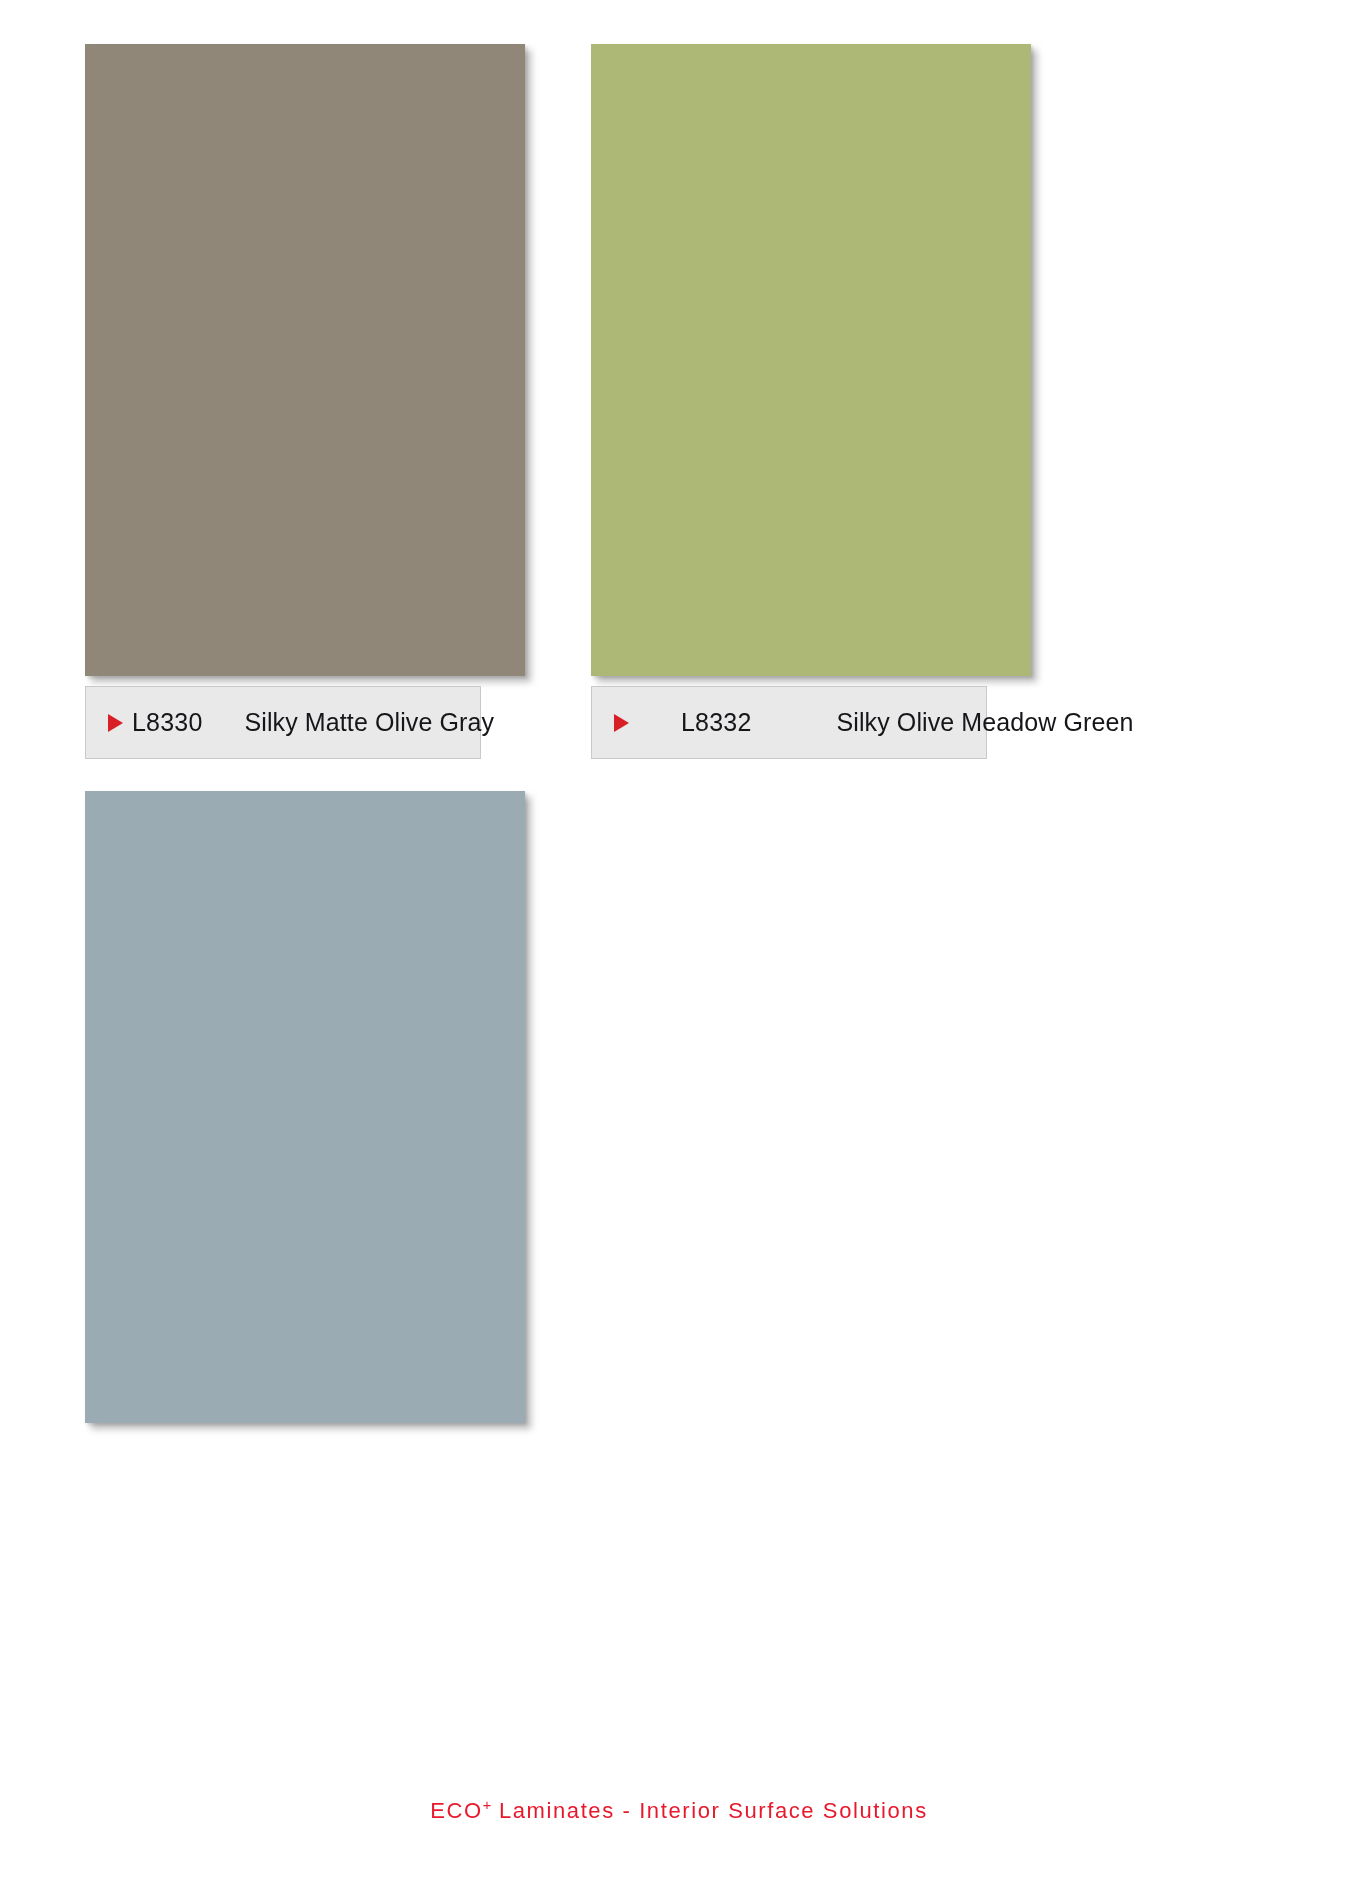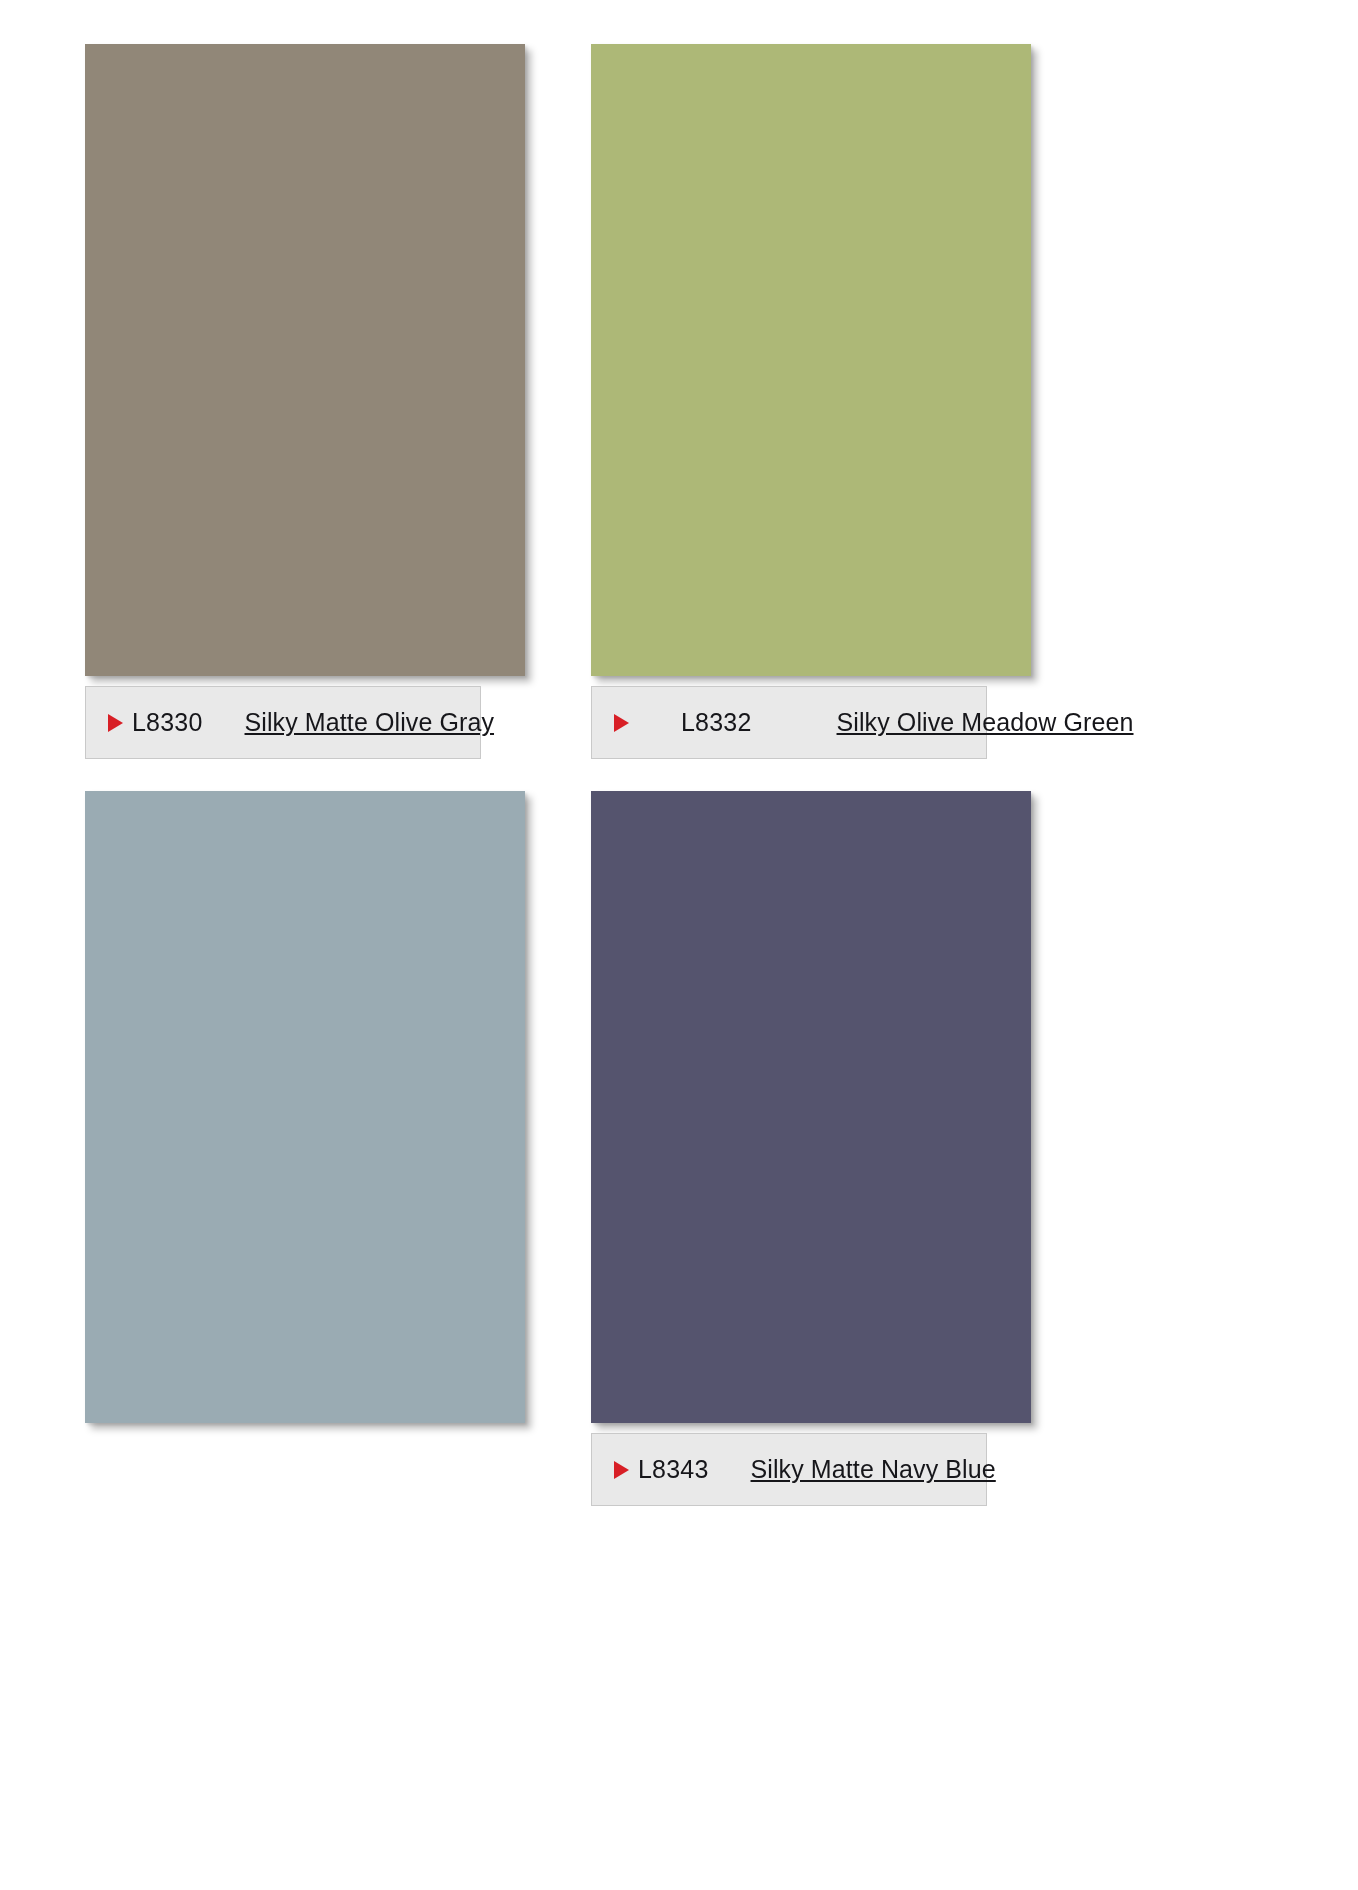--- a/index.html
+++ b/index.html
@@ -76,21 +76,20 @@
     letter-spacing: 0.2px;
     white-space: nowrap;
   }
 
   .name {
     margin-left: 42px;
     font-size: 25px;
     color: #16161a;
     letter-spacing: 0.1px;
     white-space: nowrap;
-    text-decoration: underline;
   }
 
   
   .footer {
     position: absolute;
     left: 0;
     top: 1797px;
     width: 1358px;
     text-align: center;
   }
@@ -131,25 +130,20 @@
         <span class="marker-icon" style="border-left-color: rgb(216, 31, 38);"></span>
         <span class="code" style="color: rgb(22, 22, 26);">L8332</span>
         <span class="name" style="color: rgb(22, 22, 26);">Silky Olive Meadow Green</span>
       </div>
     </div>
 
     <div class="swatch-card">
       <div class="chip" style="background: rgb(154, 171, 179);"></div>
     </div>
 
-    <div class="swatch-card">
-      <div class="chip" style="background: rgb(85, 84, 110);"></div>
-      <div class="label-band" style="background: rgb(233, 233, 233); border-color: rgb(201, 201, 201);">
-        <span class="marker-icon" style="border-left-color: rgb(216, 31, 38);"></span>
-        <span class="code" style="color: rgb(22, 22, 26);">L8343</span>
-        <span class="name" style="color: rgb(22, 22, 26);">Silky Matte Navy Blue</span>
-      </div>
-    </div>
 
   </div>
 
+  <div class="footer">
+    <span class="footer-text" style="color: rgb(232, 25, 44);"><span>ECO</span><sup>+</sup><span> Laminates - Interior Surface Solutions</span></span>
+  </div>
 
 </div>
 
 </body></html>

